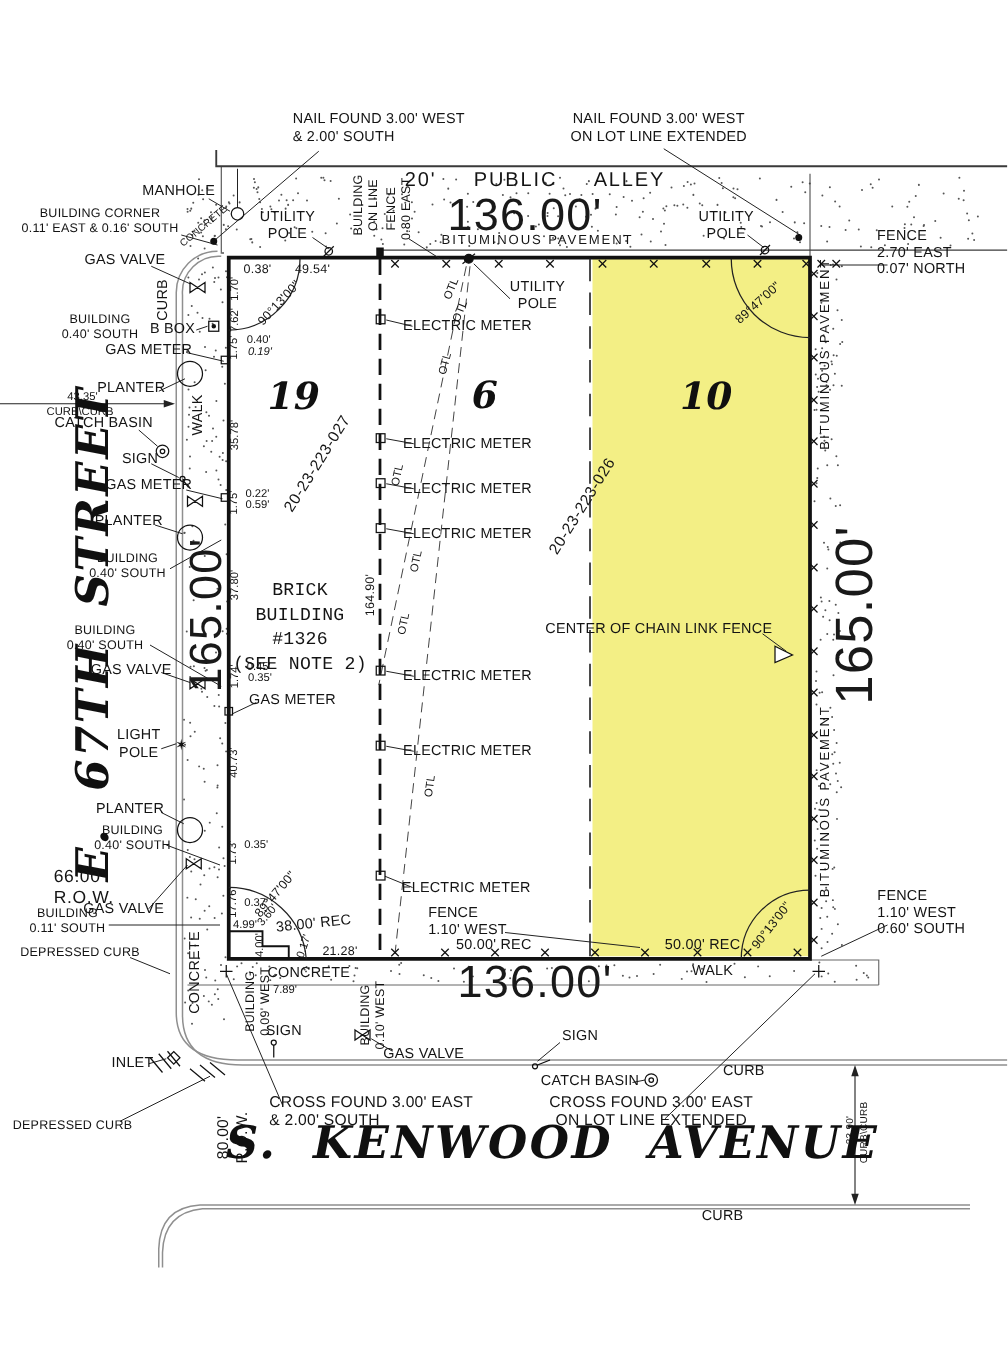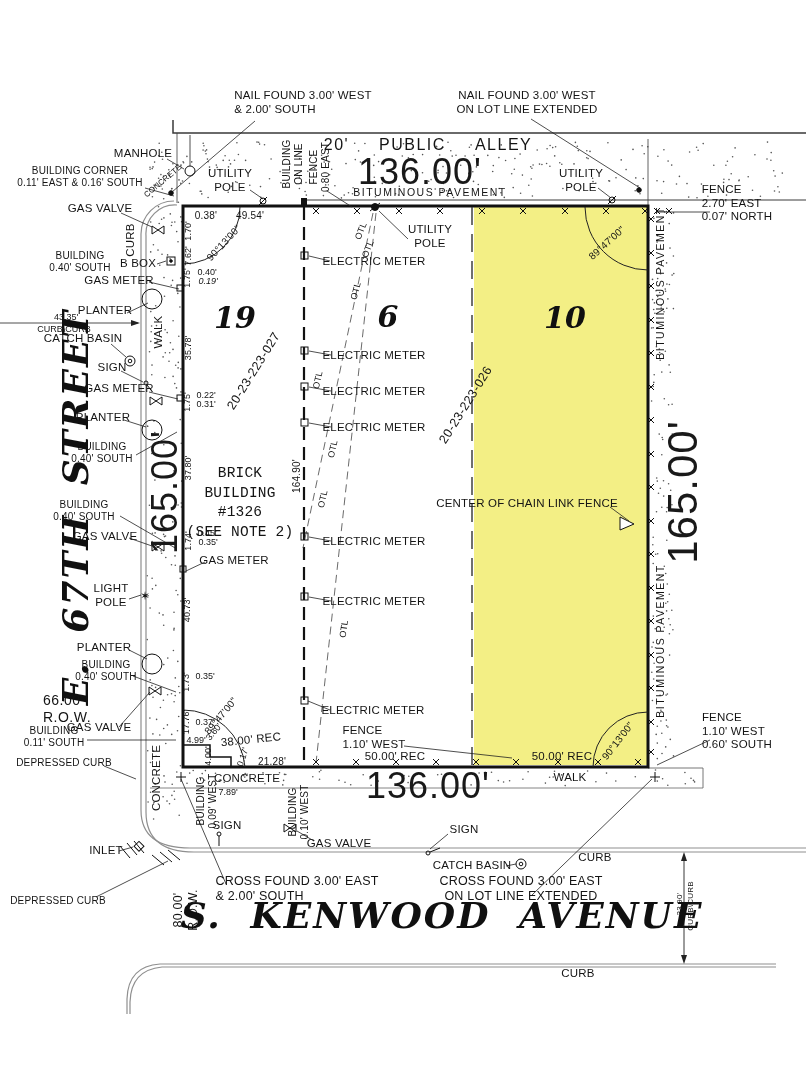--- a/index.html
+++ b/index.html
@@ -957,21 +957,21 @@
     <div class="lbl t10" style="left: 250px; top: 216px; transform: translate(-50%, -50%) rotate(0deg);">49.54'</div>
     <div class="lbl t9" style="left: 188px; top: 231px; transform: translate(-50%, -50%) rotate(-90deg);">1.70'</div>
     <div class="lbl t9" style="left: 188px; top: 256px; transform: translate(-50%, -50%) rotate(-90deg);">7.62'</div>
     <div class="lbl t10" style="left: 224px; top: 243px; transform: translate(-50%, -50%) rotate(-47deg);">90°13'00"</div>
     <div class="lbl t9" style="left: 187px; top: 278px; transform: translate(-50%, -50%) rotate(-90deg);">1.75'</div>
     <div class="lbl t9" style="left: 207px; top: 272px; transform: translate(-50%, -50%) rotate(0deg);">0.40'</div>
     <div class="lbl t9" style="left: 208px; top: 281px; transform: translate(-50%, -50%) rotate(0deg); font-style: italic;">0.19'</div>
     <div class="lbl t9" style="left: 188px; top: 348px; transform: translate(-50%, -50%) rotate(-90deg);">35.78'</div>
     <div class="lbl t9" style="left: 187px; top: 402px; transform: translate(-50%, -50%) rotate(-90deg);">1.75'</div>
     <div class="lbl t9" style="left: 206px; top: 395px; transform: translate(-50%, -50%) rotate(0deg);">0.22'</div>
-    <div class="lbl t9" style="left: 206px; top: 404px; transform: translate(-50%, -50%) rotate(0deg);">0.31'</div>
+    <div class="lbl t9" style="left: 206px; top: 404px; transform: translate(-50%, -50%) rotate(0deg);">0.59'</div>
     <div class="lbl t9" style="left: 188px; top: 468px; transform: translate(-50%, -50%) rotate(-90deg);">37.80'</div>
     <div class="lbl t9" style="left: 188px; top: 541px; transform: translate(-50%, -50%) rotate(-90deg);">1.74'</div>
     <div class="lbl t9" style="left: 207px; top: 533px; transform: translate(-50%, -50%) rotate(0deg);">0.45'</div>
     <div class="lbl t9" style="left: 208px; top: 542px; transform: translate(-50%, -50%) rotate(0deg);">0.35'</div>
     <div class="lbl t9" style="left: 187px; top: 610px; transform: translate(-50%, -50%) rotate(-90deg);">40.73'</div>
     <div class="lbl t9" style="left: 186px; top: 682px; transform: translate(-50%, -50%) rotate(-90deg);">1.73'</div>
     <div class="lbl t9" style="left: 205px; top: 676px; transform: translate(-50%, -50%) rotate(0deg);">0.35'</div>
     <div class="lbl t9" style="left: 205px; top: 722px; transform: translate(-50%, -50%) rotate(0deg);">0.37'</div>
     <div class="lbl t9" style="left: 186px; top: 722px; transform: translate(-50%, -50%) rotate(-90deg);">17.76'</div>
     <div class="lbl t10" style="left: 221px; top: 716px; transform: translate(-50%, -50%) rotate(-50deg);">89°47'00"</div>

